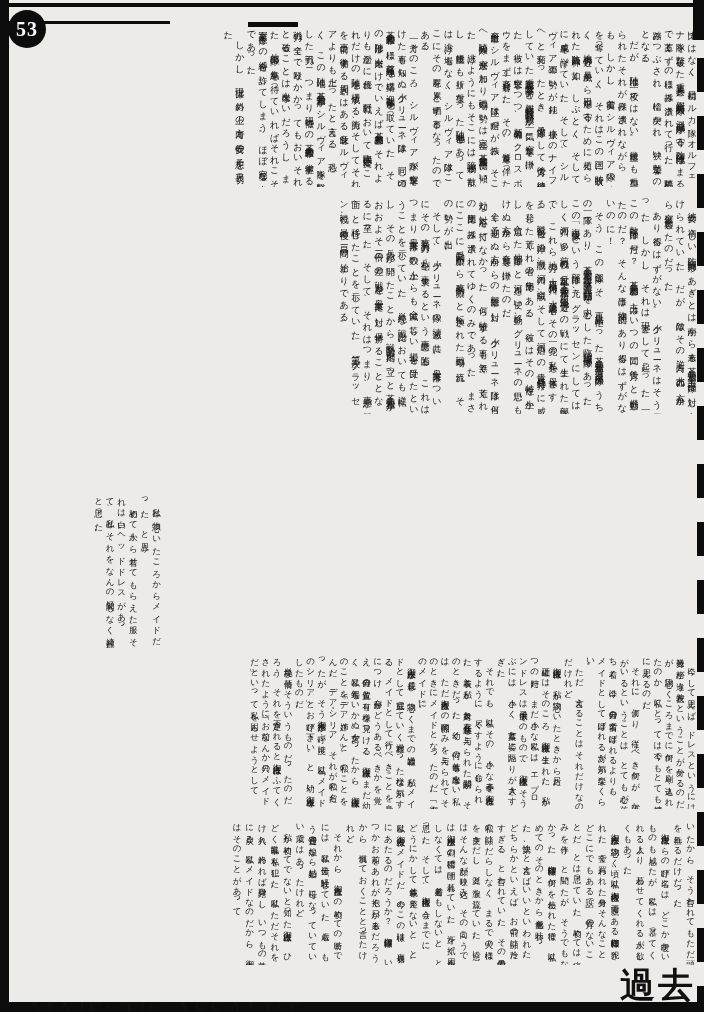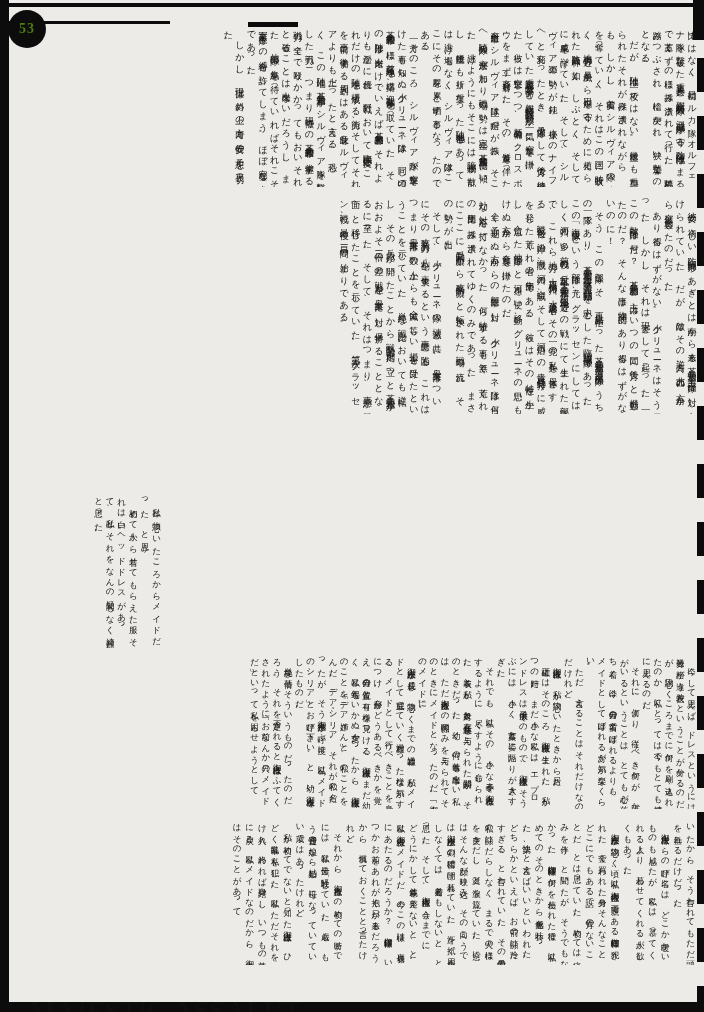--- a/index.html
+++ b/index.html
@@ -21,21 +21,21 @@
   }
   #edge-right-corner{right:0;top:0;width:11px;height:40px;}
   
   #header-rule{left:0;top:21px;width:170px;height:3px;}
   #header-rule-tip{left:248px;top:22px;width:50px;height:5px;}
   #badge{
     position:absolute;left:8px;top:10px;width:38px;height:38px;
     background:#0c0c0c;border-radius:50%;
     display:flex;align-items:center;justify-content:center;
   }
-  #badge span{color:#4d7c0f;font-weight:bold;font-size:14px;letter-spacing:1px;}
+  #badge span{color:#ffffff;font-weight:bold;font-size:20px;letter-spacing:1px;}
   
   .vtext{
     position:absolute;
     writing-mode:vertical-rl;
     -webkit-writing-mode:vertical-rl;
     text-orientation:upright;
     white-space:pre-wrap;
     overflow:hidden;
     color:#161616;
     text-align:left;
@@ -91,14 +91,15 @@
 　それでも、私はその、小さな赤子を御主人様と認識するように、尽くすように命じられた。衣装と私が、対象と存在意義を与えられた瞬間が、そのときだった。幼く、何の仕事も出来ない私は、ただ御主人様との関係のみを与えられてそのときにメイドとなったのだ。「御主人様のメイド」に。
 　御主人様が成長し、物心つくまでの過程は、私がメイドとして完成していく過程だった様な気がする。メイドとして行うべきことを身につけ、自分がどうあるべきかを覚え、自分の位置と有り様を見つける。御主人様はまだ幼く、私は年端もいかぬ少女だったから、御主人様は私のことを「デア姉さん」と、私のことを呼んだ。デア・シリア、それが私の名だったが、そう御主人様が呼ぶ度に、私は「メイドのシリア」とお呼び下さい、と、幼い御主人様を注意したものだ。
 　単純な慕情、そういうものだったのだろう。それを否定されると御主人様はふてくされたように「お前なんか只のメイドだ」といって私を困らせようとして</div>
   <div class="vtext" id="band4">いたから、そう言われてもただ頭を垂れるだけだった。
 　御主人様からの呼び名には、どこか暖かいものも感じたが、私には、慕ってくれる人より、慕わせてくれる人が欲しくもあった。
 　御主人様が物心つく頃、私は御主人様の両親である御館様に犯された。金で買われた身分、そんなこと、どこにでもある話で、仕方のないことだ、とは思っていた。初めては痛みを伴う、と聞いたが、そうでもなかった。御館様は何かを使われた様で、私は初めてのそのときから感覚を味わった。快楽、と言えばいいといわれた。どちらかといえば、お前の顔は冷たすぎる、と言われていた。その最中の私の顔はだらしなく、まるで犬の様に舌を突きだし、涎と涙を流していた。窓にはそんな顔が映り込み、その向こうでは御主人様が剣の稽古に明け暮れていた。汗を拭く用意をしなくては、着替えもしないと、と思った。そして、御主人様に会うまでに、どうにかして体裁を整えないと、と。私は御主人様のメイドだ、今のこの様は、裏切りにあたるのだろうか？　御館様は、いつかお前をあれが抱く日が来るだろうから、慣れておくことと言ったけれど。
 　それから、御主人様との初めての時までには、私は十分に「経験」していた。歳も、もう普通の娘なら結婚し、母になっていていい歳ではあったけれど。
 　私が初めてでないと知った御主人様は、ひどく乱暴に私を犯した。私はただそれを受け入れ、終われば身繕いし、いつもの仕事に戻る。私はメイドなのだから、御主人様はそのことがあって</div>
 
   <div id="footer-title">MAJESTIC ASSALUT</div>
+  <div id="corner-label">過去</div>
 
 </div>
 
 </body></html>

